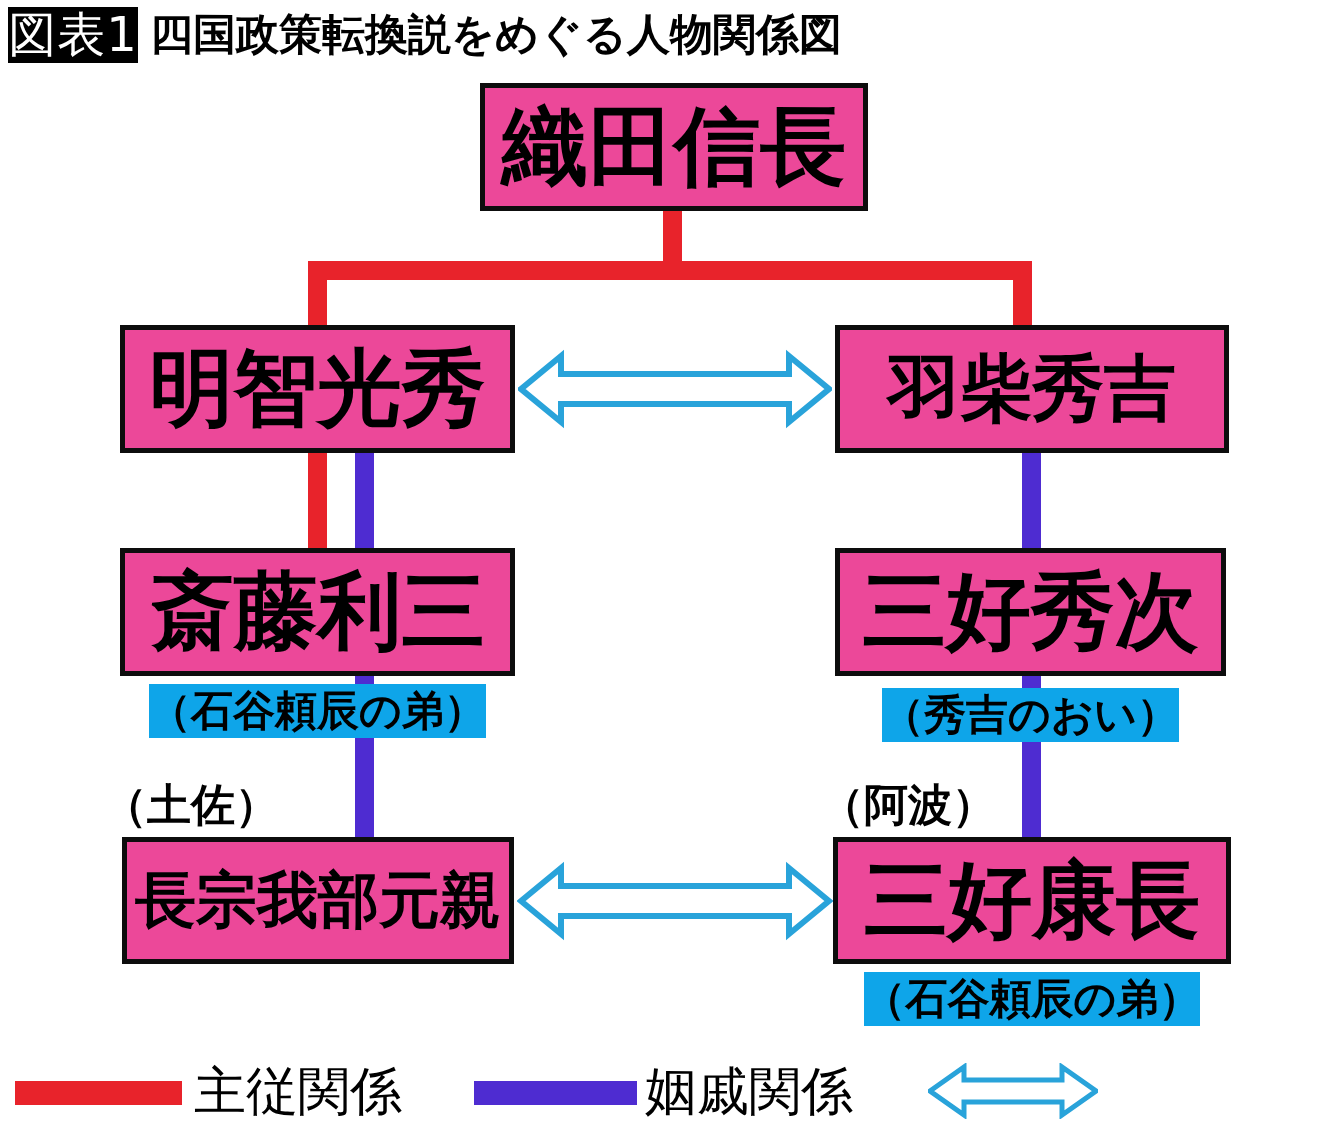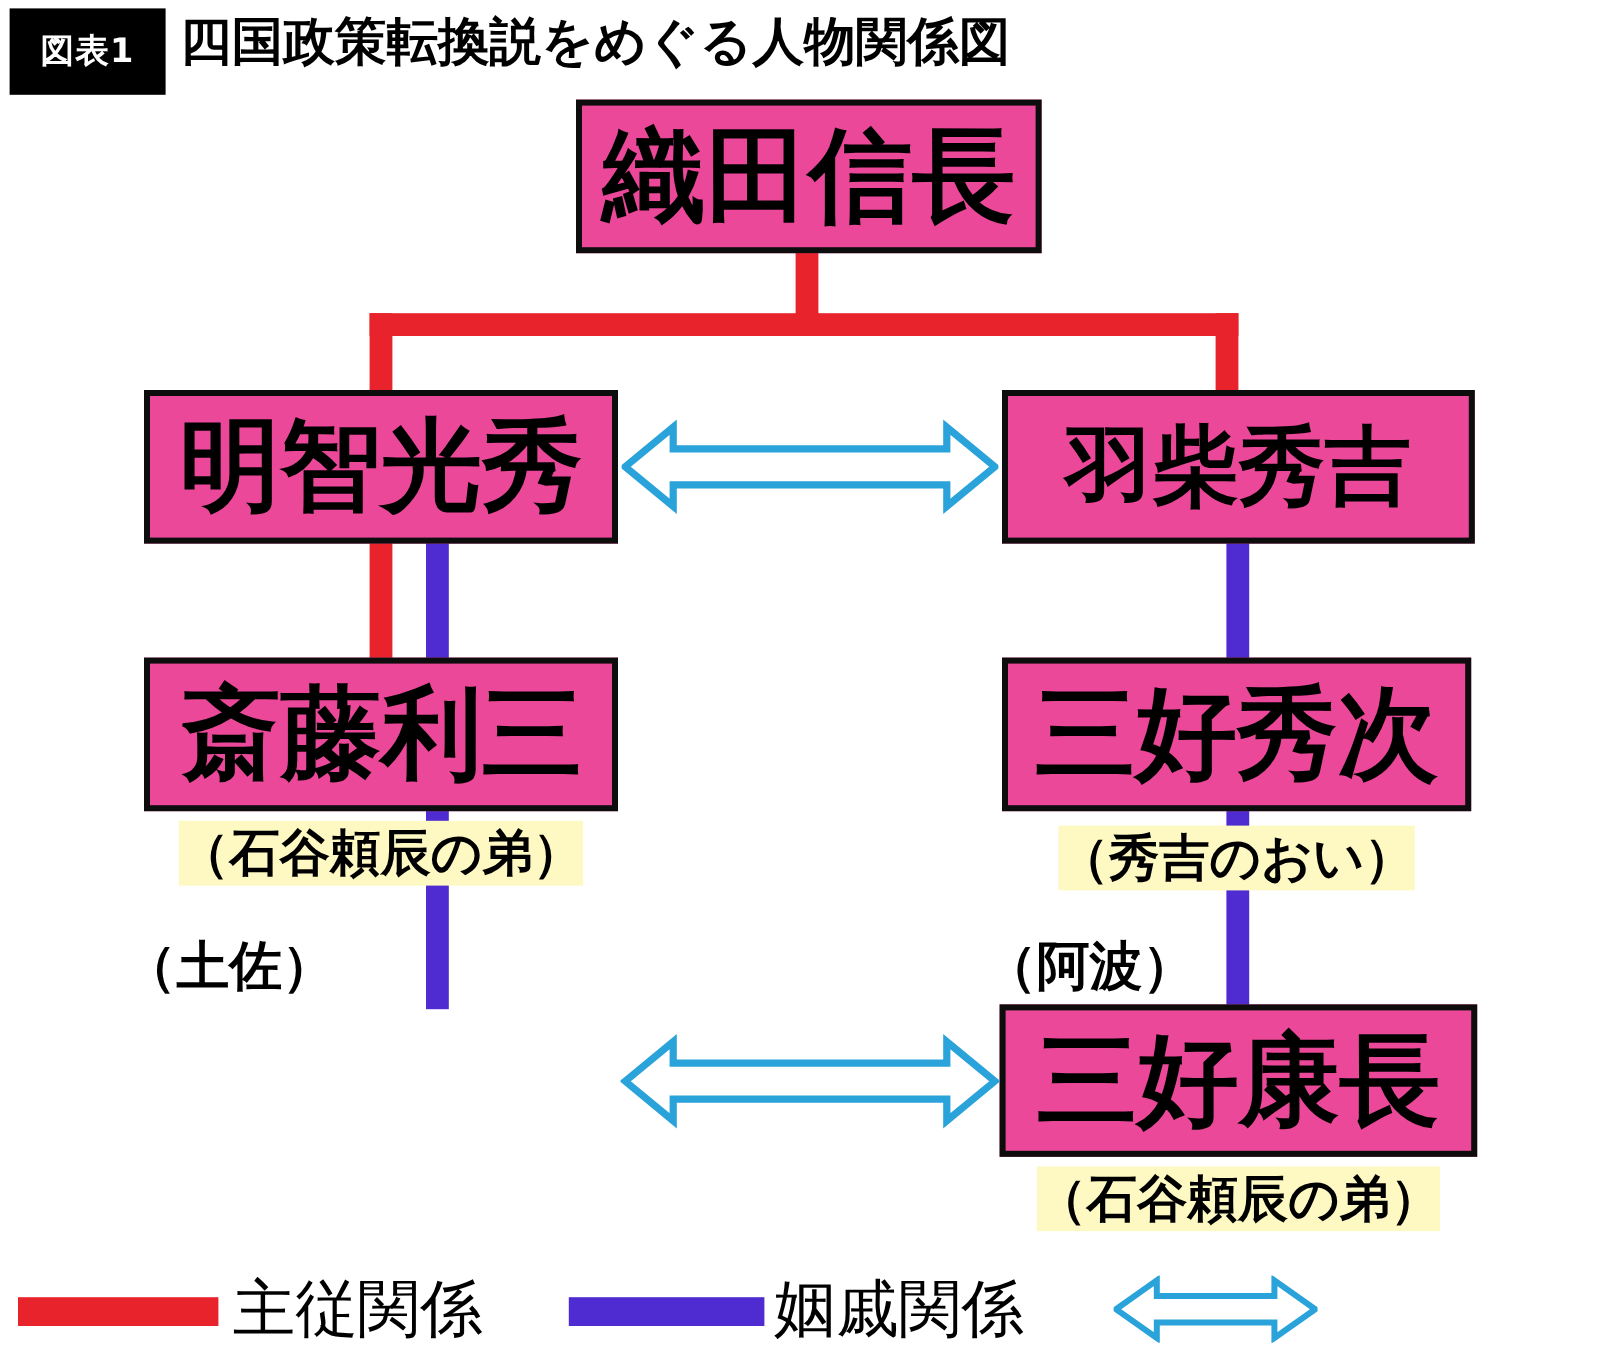--- a/index.html
+++ b/index.html
@@ -14,24 +14,24 @@
   #stage{
     position:relative;
     width:1340px;height:1134px;
     background:#fff;
     overflow:hidden;
     font-family:"DejaVu Sans","Liberation Sans",sans-serif;
     color:#000;
   }
   
   .hdr-badge{
-    position:absolute;left:8px;top:7px;width:130px;height:72px;
+    position:absolute;left:8px;top:7px;width:130px;height:56px;
     background:var(--c-badge-bg);color:var(--c-badge-text);
     display:flex;align-items:center;justify-content:center;
-    font-size:28px;font-weight:700;letter-spacing:1px;
+    font-size:48px;font-weight:400;letter-spacing:1px;
   }
   .hdr-title{
     position:absolute;left:150px;top:7px;height:56px;
     display:flex;align-items:center;
     font-size:43px;font-weight:700;letter-spacing:0px;white-space:nowrap;
   }
   
   .line{position:absolute;z-index:1;}
   .line.red{background:var(--c-master);}
   .line.blue{background:var(--c-kin);}
@@ -48,21 +48,21 @@
   .pos-hashiba  {left:835px;top:325px;width:394px;height:128px;font-size:72px;}
   .pos-saito    {left:120px;top:548px;width:395px;height:128px;font-size:84px;}
   .pos-hidetsugu{left:835px;top:548px;width:391px;height:128px;font-size:84px;}
   .pos-chosokabe{left:122px;top:837px;width:392px;height:127px;font-size:61px;}
   .pos-yasunaga {left:833px;top:837px;width:398px;height:127px;font-size:84px;}
   
   .note{
     position:absolute;z-index:3;text-align:center;
     font-size:42px;font-weight:600;white-space:nowrap;
   }
-  .note .bg{background:#fef9c3;display:inline-block;line-height:1.28;}
+  .note .bg{background:#0ea5e9;display:inline-block;line-height:1.28;}
   .note-saito    {left:120px;top:684px;width:395px;}
   .note-hidetsugu{left:835px;top:688px;width:391px;}
   .note-yasunaga {left:833px;top:972px;width:398px;}
   .region{
     position:absolute;z-index:3;font-size:44px;font-weight:600;white-space:nowrap;
   }
   .region-tosa{left:103px;top:776px;}
   .region-awa {left:820px;top:776px;}
   
   .arrow{position:absolute;z-index:2;}
@@ -103,20 +103,21 @@
 
   <div class="line blue" style="left:1022px;top:448px;width:19px;height:104px;"></div>
 
   <div class="line blue" style="left:1022px;top:672px;width:19px;height:169px;"></div>
 
   <div class="node pos-oda">織田信長</div>
   <div class="node pos-akechi">明智光秀</div>
   <div class="node pos-hashiba">羽柴秀吉</div>
   <div class="node pos-saito">斎藤利三</div>
   <div class="node pos-hidetsugu">三好秀次</div>
+  <div class="node pos-chosokabe">長宗我部元親</div>
   <div class="node pos-yasunaga">三好康長</div>
 
   <div class="note note-saito">
     <span class="bg">（石谷頼辰の弟）</span>
   </div>
   <div class="note note-hidetsugu">
     <span class="bg">（秀吉のおい）</span>
   </div>
   <div class="note note-yasunaga">
     <span class="bg">（石谷頼辰の弟）</span>

